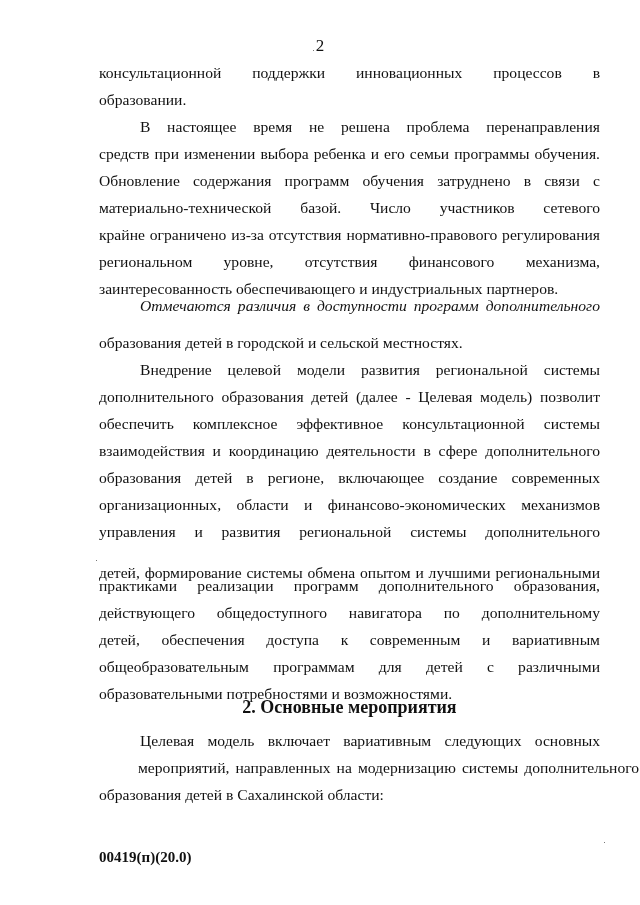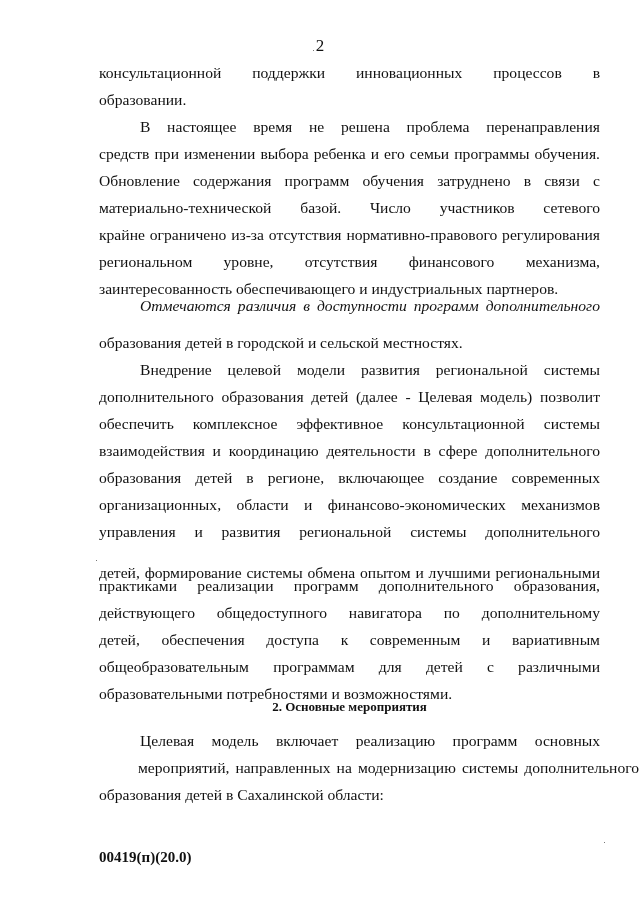--- a/index.html
+++ b/index.html
@@ -5,21 +5,21 @@
   html, body { margin:0; padding:0; background:#ffffff; }
   body { width:640px; height:905px; position:relative; overflow:hidden;
          font-family:"Liberation Serif","DejaVu Serif",serif; color:#111; }
   .page-number { position:absolute; top:36px; left:0; width:640px; text-align:center;
                  font-size:17px; }
   .line { position:absolute; left:99px; width:501px; font-size:15.6px; line-height:20px;
           white-space:nowrap; }
   .line.just { text-align:justify; text-align-last:justify; white-space:normal; height:20px; overflow:hidden; }
   .line.indent { left:140px; width:460px; }
   .heading { position:absolute; left:99px; width:501px; text-align:center; font-weight:bold;
-             font-size:13px; top:697px; line-height:20px; }
+             font-size:18px; top:697px; line-height:20px; }
   .footer-code { position:absolute; left:99px; top:849px; font-weight:bold; font-size:15px; }
   .speck { position:absolute; width:1px; height:1px; background:#777; }
 </style>
 </head>
 <body>
 
 <div>
   <div class="page-number">2</div>
 
   <div id="body-lines">
@@ -45,21 +45,21 @@
       <div class="line just" style="top: 576px;">практиками реализации программ дополнительного образования,</div>
       <div class="line just" style="top: 603px;">действующего общедоступного навигатора по дополнительному образованию</div>
       <div class="line just" style="top: 630px;">детей, обеспечения доступа к современным и вариативным дополнительным</div>
       <div class="line just" style="top: 657px;">общеобразовательным программам для детей с различными</div>
       <div class="line" style="top: 684px;">образовательными потребностями и возможностями.</div>
     </div>
 
   <div class="heading">2. Основные мероприятия</div>
 
   <div id="after-lines">
-      <div class="line just indent" style="top: 731px;">Целевая модель включает реализацию программ основных</div>
+      <div class="line just indent" style="top: 731px;">Целевая модель включает вариативным следующих основных</div>
       <div class="line just" style="top: 758px; margin-left: 39px;">мероприятий, направленных на модернизацию системы дополнительного</div>
       <div class="line" style="top: 785px;">образования детей в Сахалинской области:</div>
     </div>
 
   <div class="footer-code">00419(п)(20.0)</div>
 
   <div class="speck" style="left:313px;top:50px;"></div>
   <div class="speck" style="left:96px;top:560px;"></div>
   <div class="speck" style="left:604px;top:842px;"></div>
 </div>

